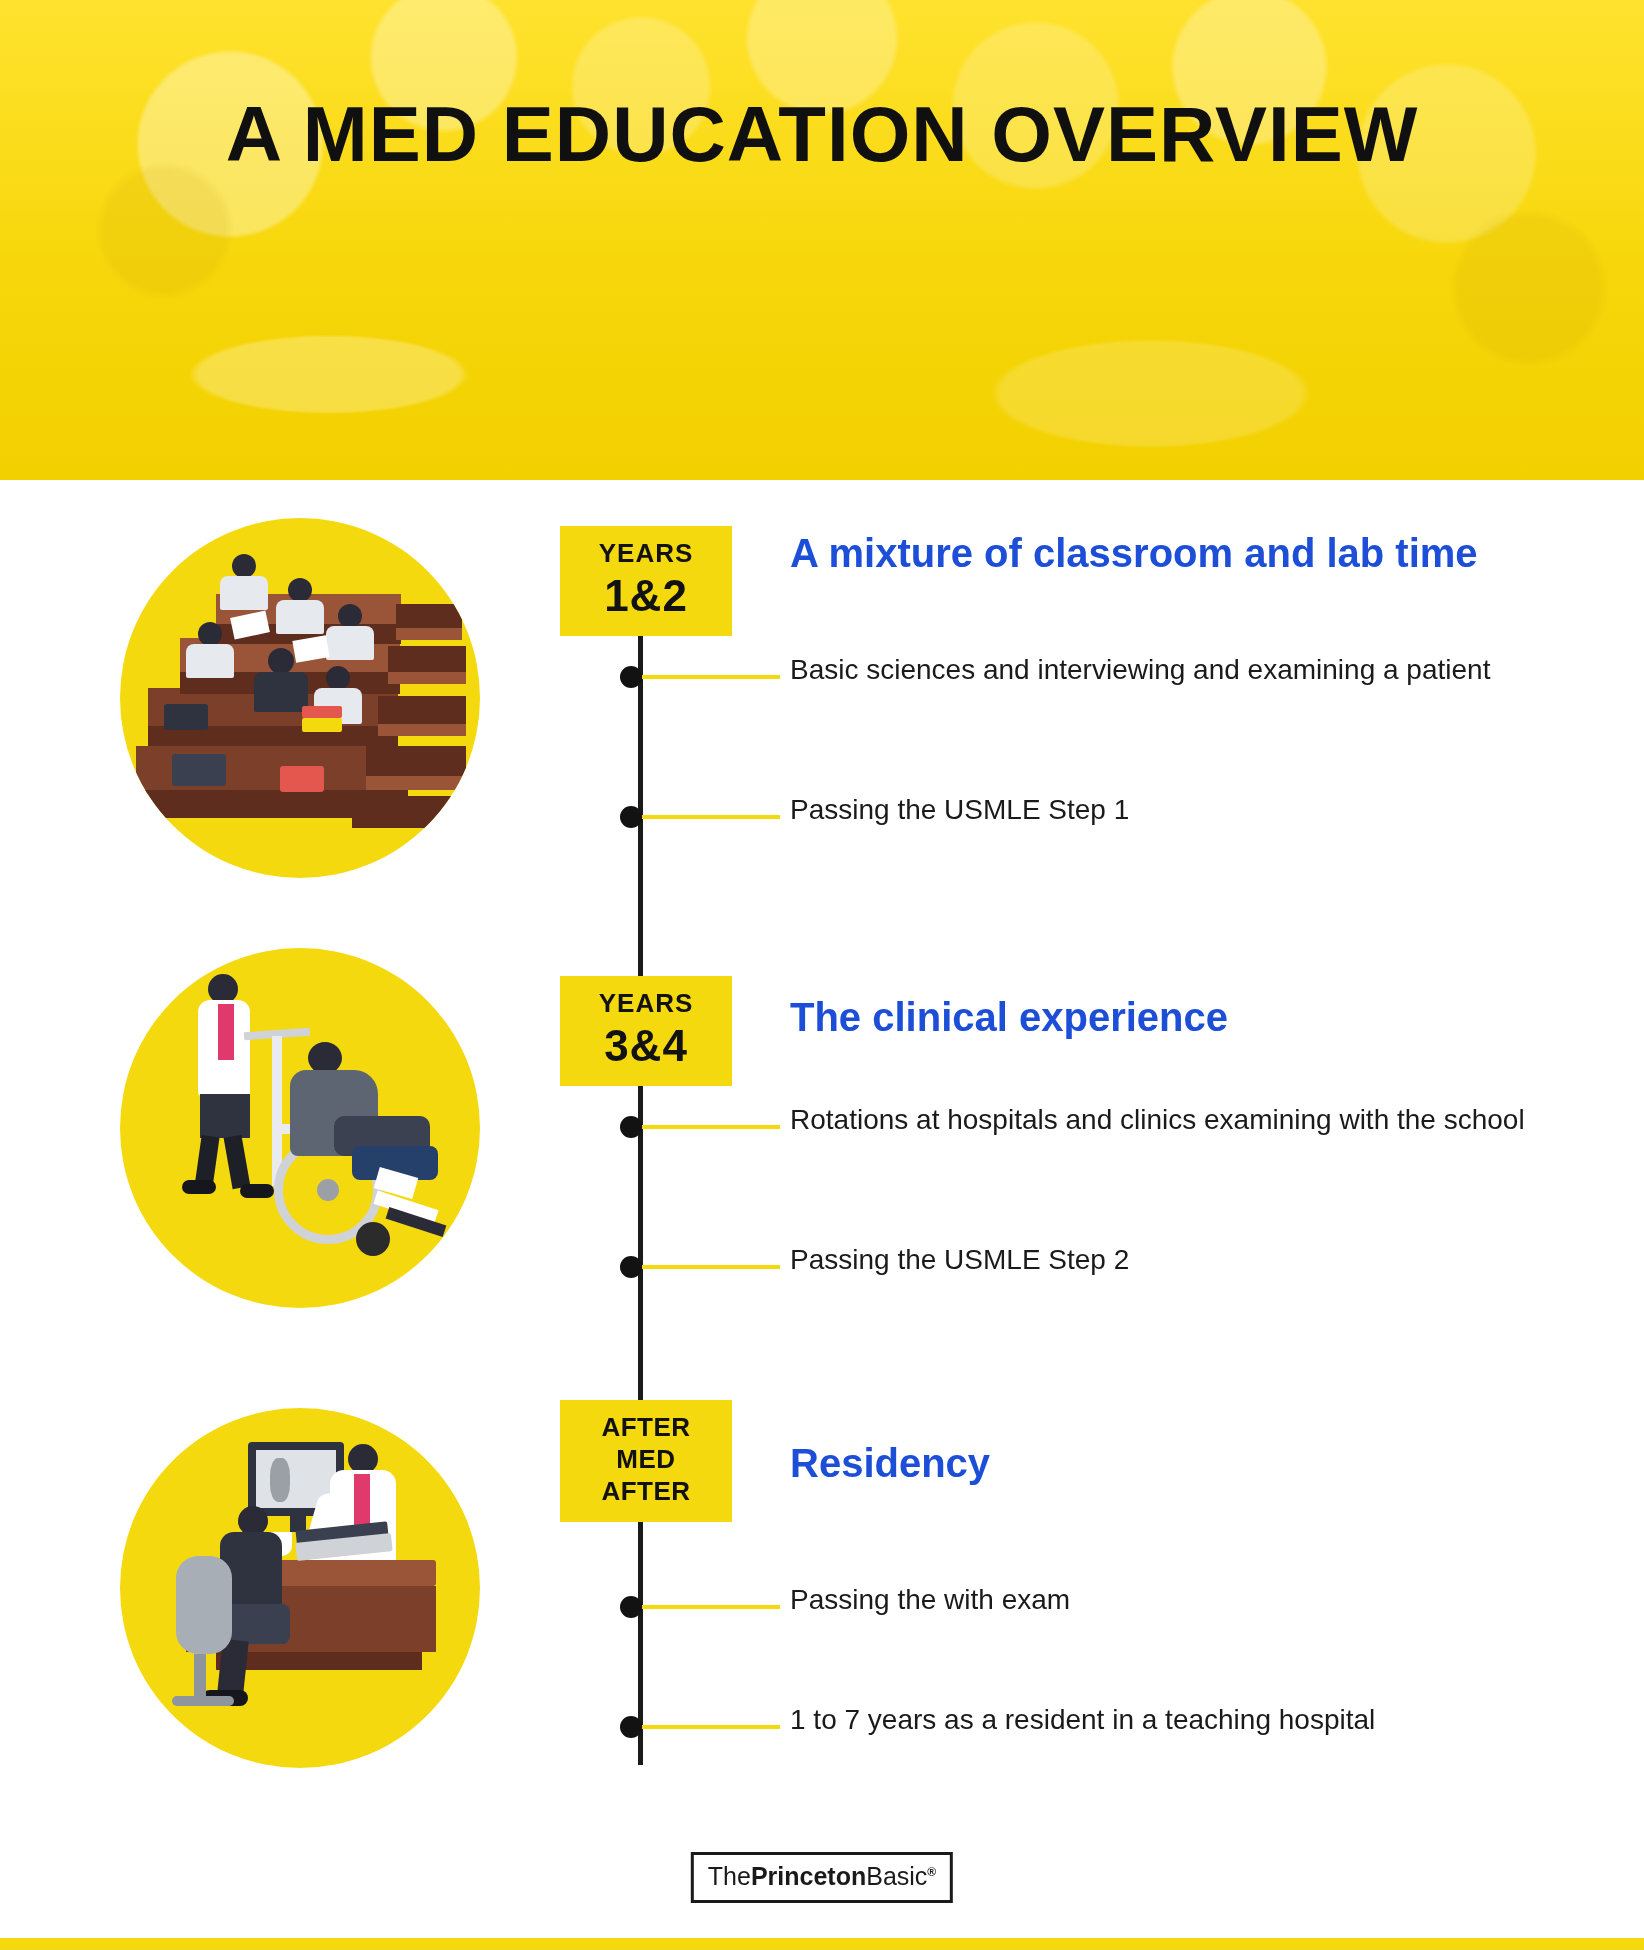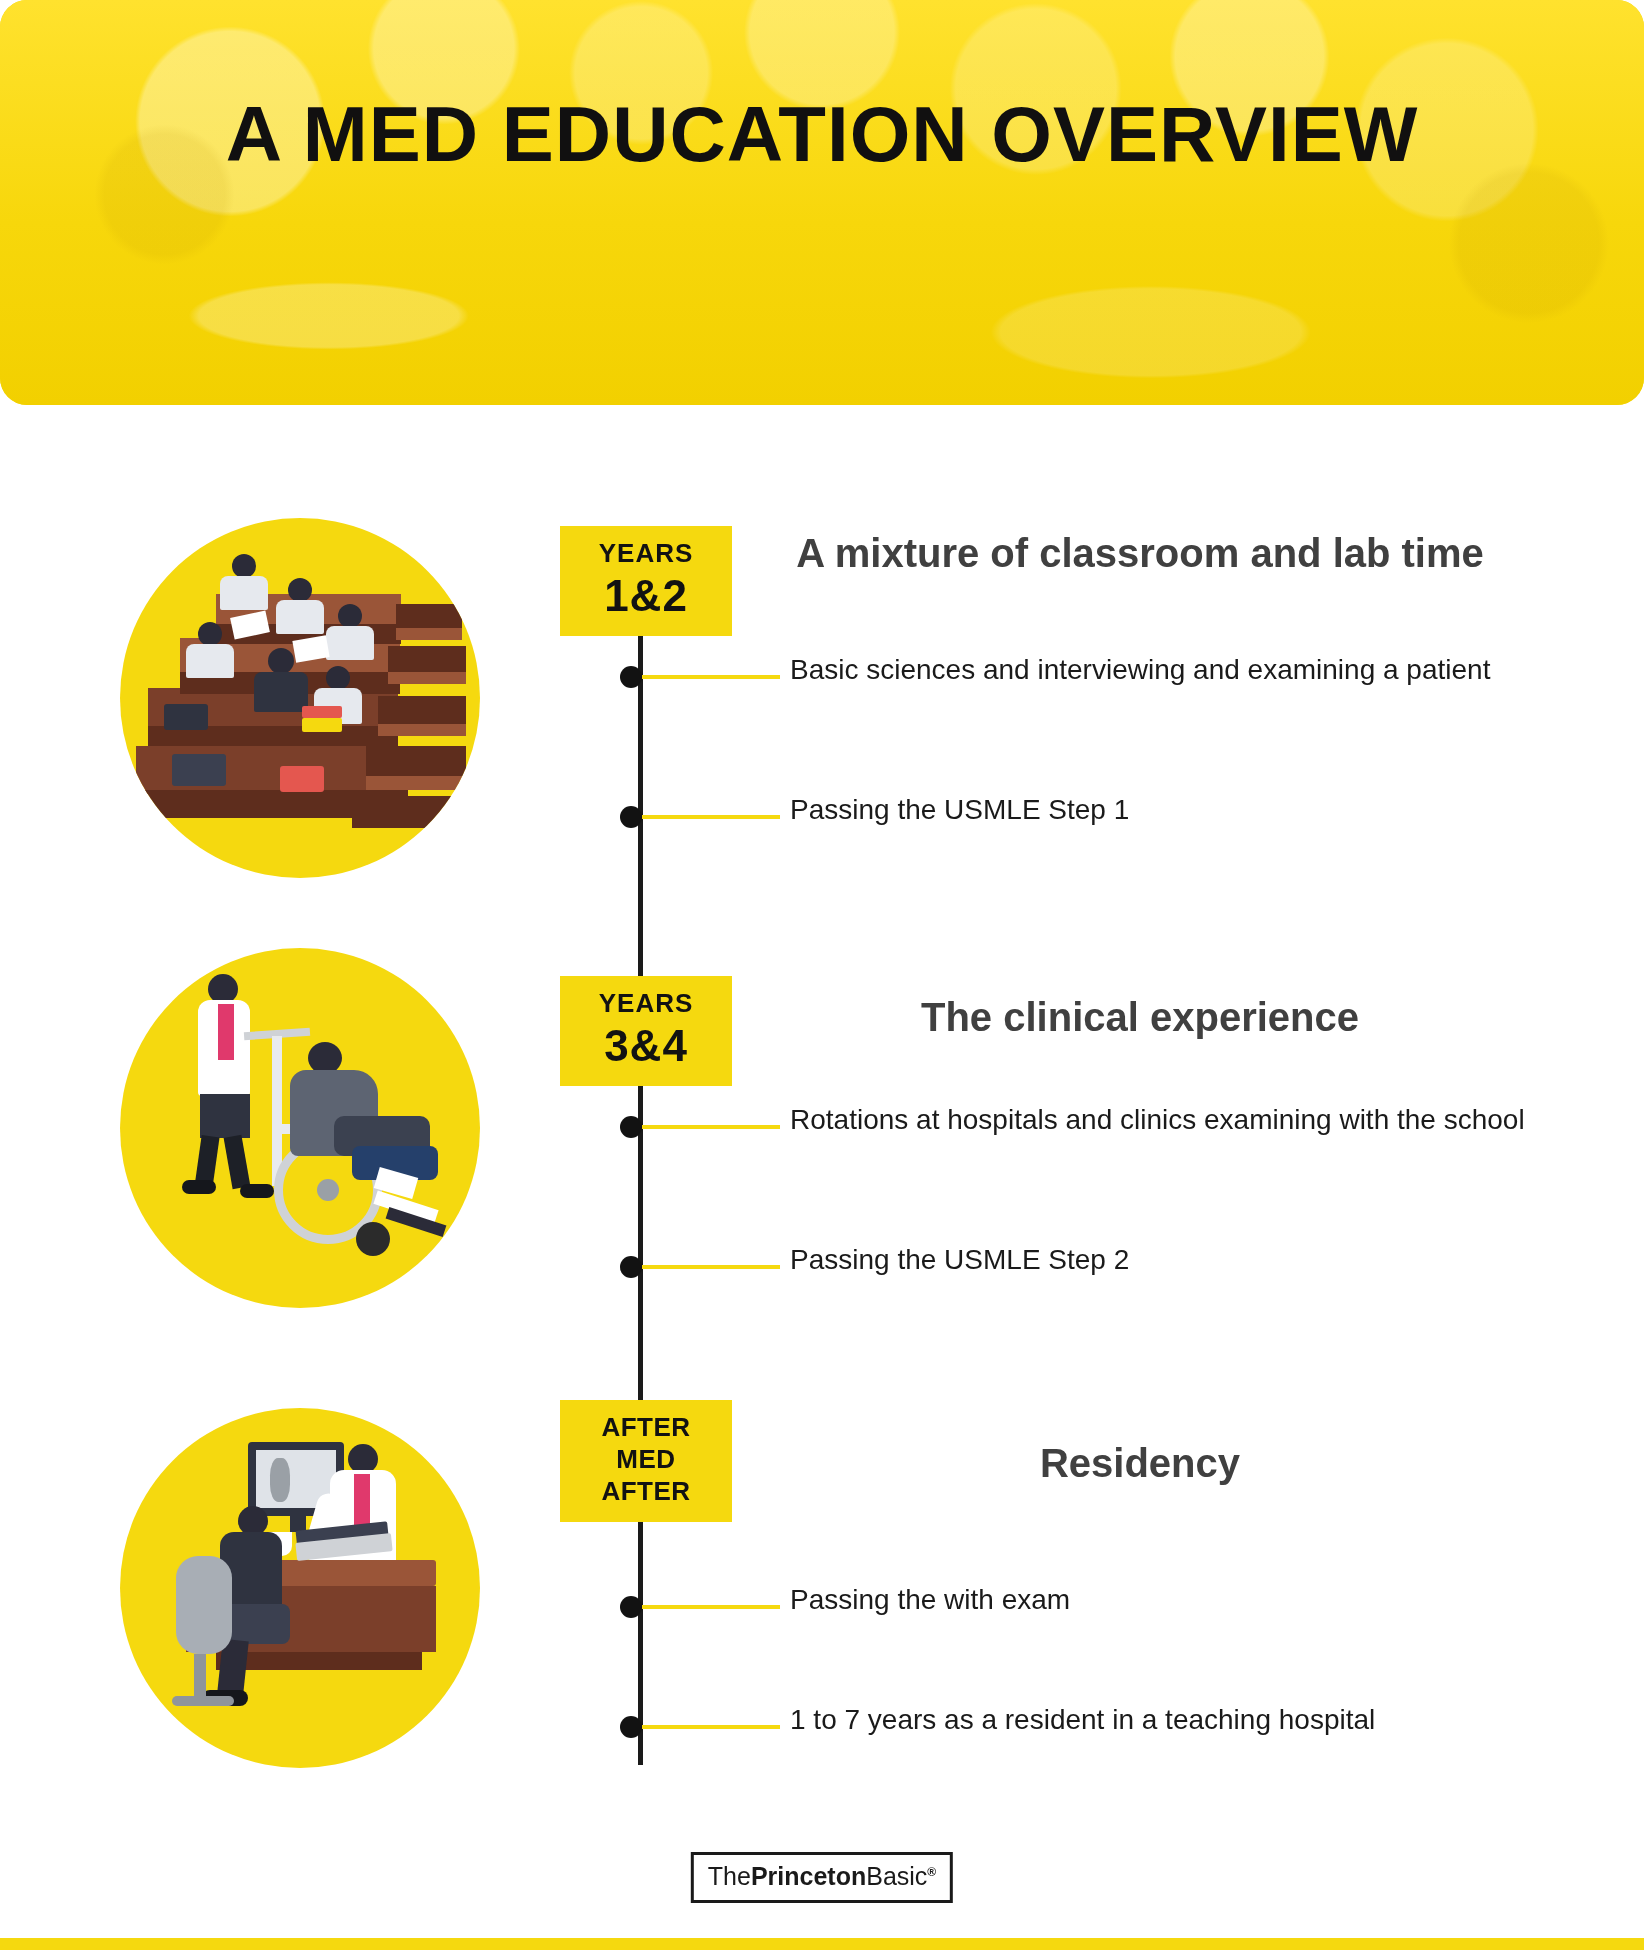--- a/index.html
+++ b/index.html
@@ -10,24 +10,23 @@
     font-family: "Liberation Sans", sans-serif;
     overflow: hidden;
   }
 
   .page { position: relative; width: 1644px; height: 1950px; background: #fff; }
 
   
   .header {
     position: absolute;
     left: 0; top: 0;
-    width: 1644px; height: 405px;
+    width: 1644px; height: 480px;
     background: #f5d90f;
     overflow: hidden;
-    border-radius: 27px;
   }
   .header-photo {
     position: absolute; inset: 0;
     background:
       radial-gradient(circle at 14% 30%, rgba(255,255,255,0.33) 0 90px, rgba(255,255,255,0) 95px),
       radial-gradient(circle at 27% 12%, rgba(255,255,255,0.30) 0 70px, rgba(255,255,255,0) 76px),
       radial-gradient(circle at 39% 18%, rgba(255,255,255,0.22) 0 66px, rgba(255,255,255,0) 72px),
       radial-gradient(circle at 50% 8%, rgba(255,255,255,0.26) 0 72px, rgba(255,255,255,0) 78px),
       radial-gradient(circle at 63% 22%, rgba(255,255,255,0.20) 0 80px, rgba(255,255,255,0) 86px),
       radial-gradient(circle at 76% 14%, rgba(255,255,255,0.28) 0 74px, rgba(255,255,255,0) 80px),
@@ -111,22 +110,21 @@
   .badge-2 { top: 46px; }
   .badge-3 { top: 10px; }
 
   .heading {
     position: absolute;
     left: 790px;
     width: 700px;
     font-size: 40px;
     line-height: 1.16;
     font-weight: bold;
-    color: #404040;
-    text-align: center;
+    color: #1d4ed8;
   }
   .heading-1 { top: 30px; }
   .heading-2 { top: 64px; }
   .heading-3 { top: 50px; }
 
   
   .bullet {
     position: absolute;
     left: 620px;
     width: 1000px;

